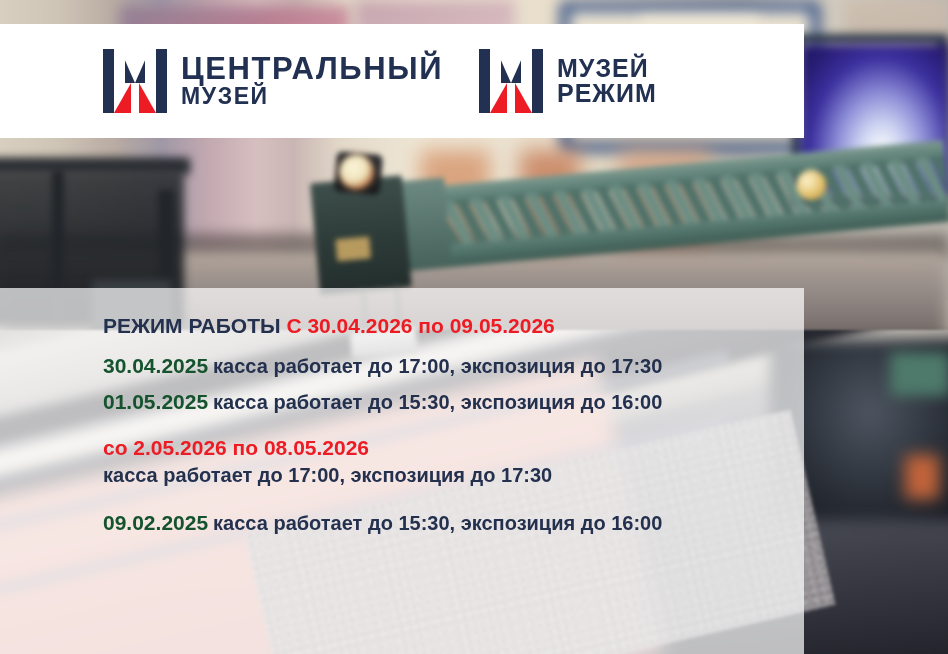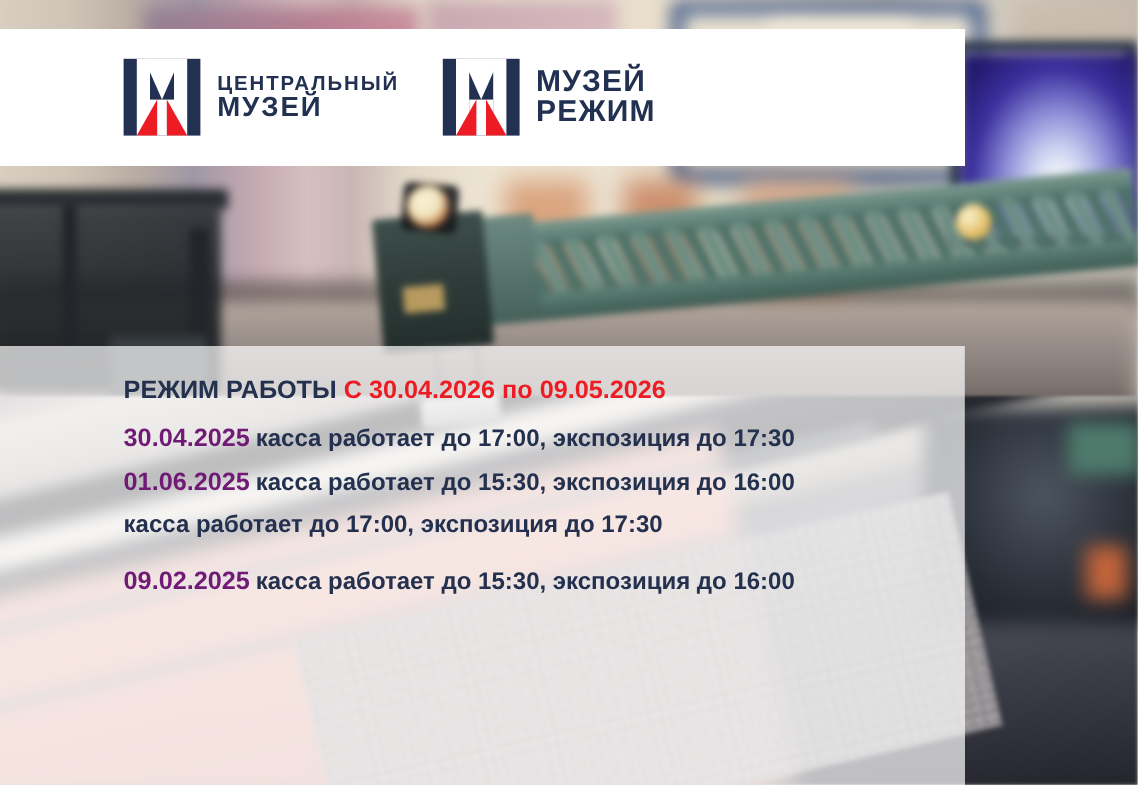--- a/index.html
+++ b/index.html
@@ -329,21 +329,21 @@
     position: absolute; left: 22px; bottom: 0; width: 20px; height: 30px;
     background: #ffffff;
   }
 
   .logo-words {
     margin-left: 14px;
     color: #223151;
     line-height: 1.02;
   }
   .logo-line1 {
-    font-size: 17px;
+    font-size: 31px;
     font-weight: 700;
     letter-spacing: 1.6px;
   }
   .logo-row2 { display: flex; align-items: flex-end; }
   .logo-line2 {
     font-size: 23px;
     font-weight: 700;
     letter-spacing: 1.6px;
   }
   .logo-sub {
@@ -376,21 +376,21 @@
     font-weight: 700;
     margin-bottom: 16px;
   }
   .l-title .red { color: #ed1c24; }
 
   .l-day {
     font-size: 20px;
     margin-bottom: 12px;
   }
   .l-day .date {
-    color: #701a75;
+    color: #14532d;
     font-weight: 700;
     font-size: 21px;
     margin-right: 5px;
   }
   .l-day .txt { font-weight: 600; }
 
   .l-range-head {
     font-size: 21px;
     font-weight: 700;
     color: #ed1c24;
@@ -508,21 +508,22 @@
     </div>
 
   </div>
 
   <div class="schedule">
 
     <div class="sched-line l-title"><span>РЕЖИМ РАБОТЫ </span><span class="red">С 30.04.2026 по 09.05.2026</span></div>
 
     <div class="sched-line l-day"><span class="date">30.04.2025</span><span class="txt">касса работает до 17:00, экспозиция до 17:30</span></div>
 
-    <div class="sched-line l-day"><span class="date">01.06.2025</span><span class="txt">касса работает до 15:30, экспозиция до 16:00</span></div>
-
+    <div class="sched-line l-day"><span class="date">01.05.2025</span><span class="txt">касса работает до 15:30, экспозиция до 16:00</span></div>
+
+    <div class="sched-line l-range-head">со 2.05.2026 по 08.05.2026</div>
     <div class="sched-line l-range-body">касса работает до 17:00, экспозиция до 17:30</div>
 
     <div class="sched-line l-day l-last"><span class="date">09.02.2025</span><span class="txt">касса работает до 15:30, экспозиция до 16:00</span></div>
 
   </div>
 
 </div>
 
 </body></html>

